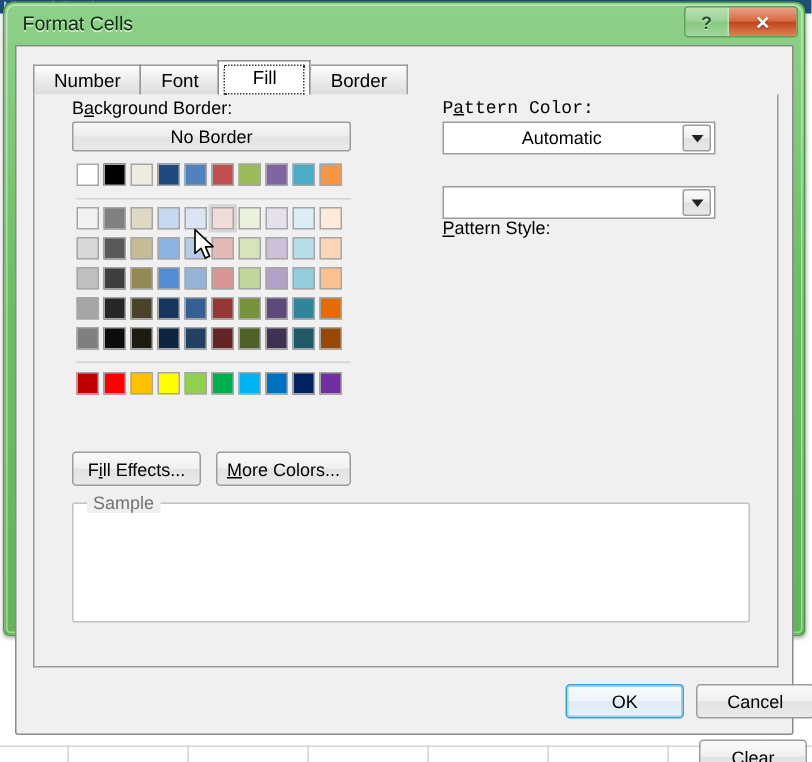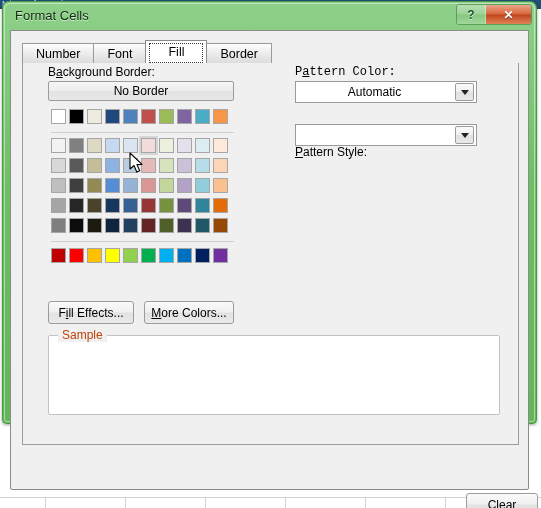--- a/index.html
+++ b/index.html
@@ -225,21 +225,21 @@
     position: absolute; left: 25px; top: 272px;
     width: 452px; height: 80px;
     border: 1px solid #c2c2c2;
     border-radius: 2px;
     background: #ffffff;
   }
   #sample-legend {
     position: absolute; left: 35px; top: 265px;
     background: #f0f0f0;
     padding: 0 4px;
-    font-size: 12px; color: #c2410c;
+    font-size: 12px; color: #737373;
   }
 
   
   #btn-clear {
     position: absolute; left: 443px; top: 430px;
     width: 72px; height: 23px;
   }
   #bottombar { position: absolute; left: 0; top: 415px; width: 517px; height: 43px; }
   .dlgbtn {
     position: absolute; top: 10px;
@@ -446,18 +446,26 @@
 
       <div id="sample-group"></div>
       <div id="sample-legend">Sample</div>
 
       <div class="btn" id="btn-clear">
         <span>Clea</span>
           <u>r</u>
       </div>
     </div>
 
+    <div id="bottombar">
+      <div class="dlgbtn" id="btn-ok">
+        <span>OK</span>
+      </div>
+      <div class="dlgbtn" id="btn-cancel">
+        <span>Cancel</span>
+      </div>
+    </div>
   </div>
 </div>
 
 <svg id="cursor" viewBox="0 0 16 22">
   <polygon points="1,1 1,17 5,13.5 7.8,20 10.7,18.8 8,12.6 13,12.4" fill="#ffffff" stroke="#000000" stroke-width="1.1" stroke-linejoin="round"></polygon>
 </svg>
 
 </body></html>

